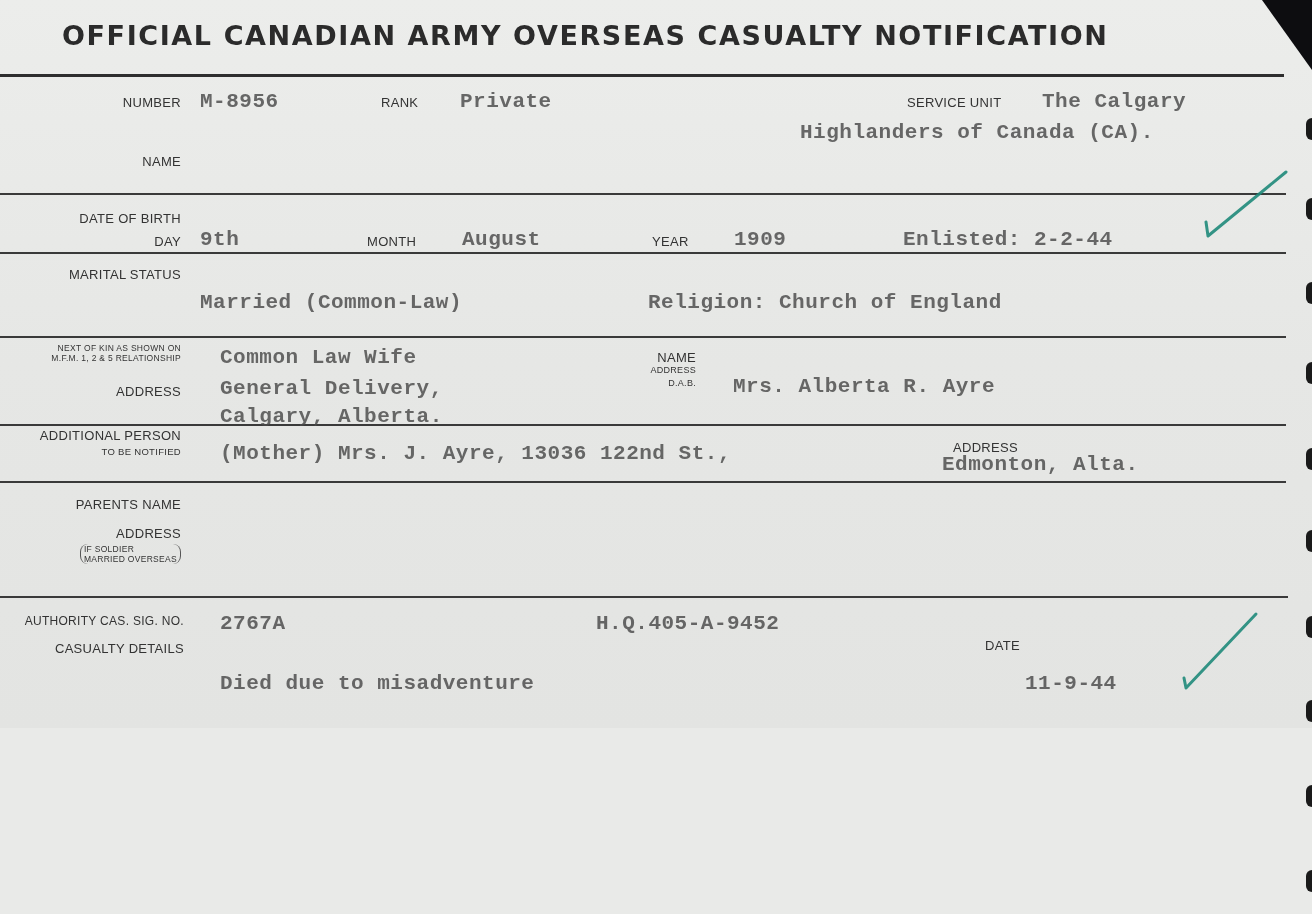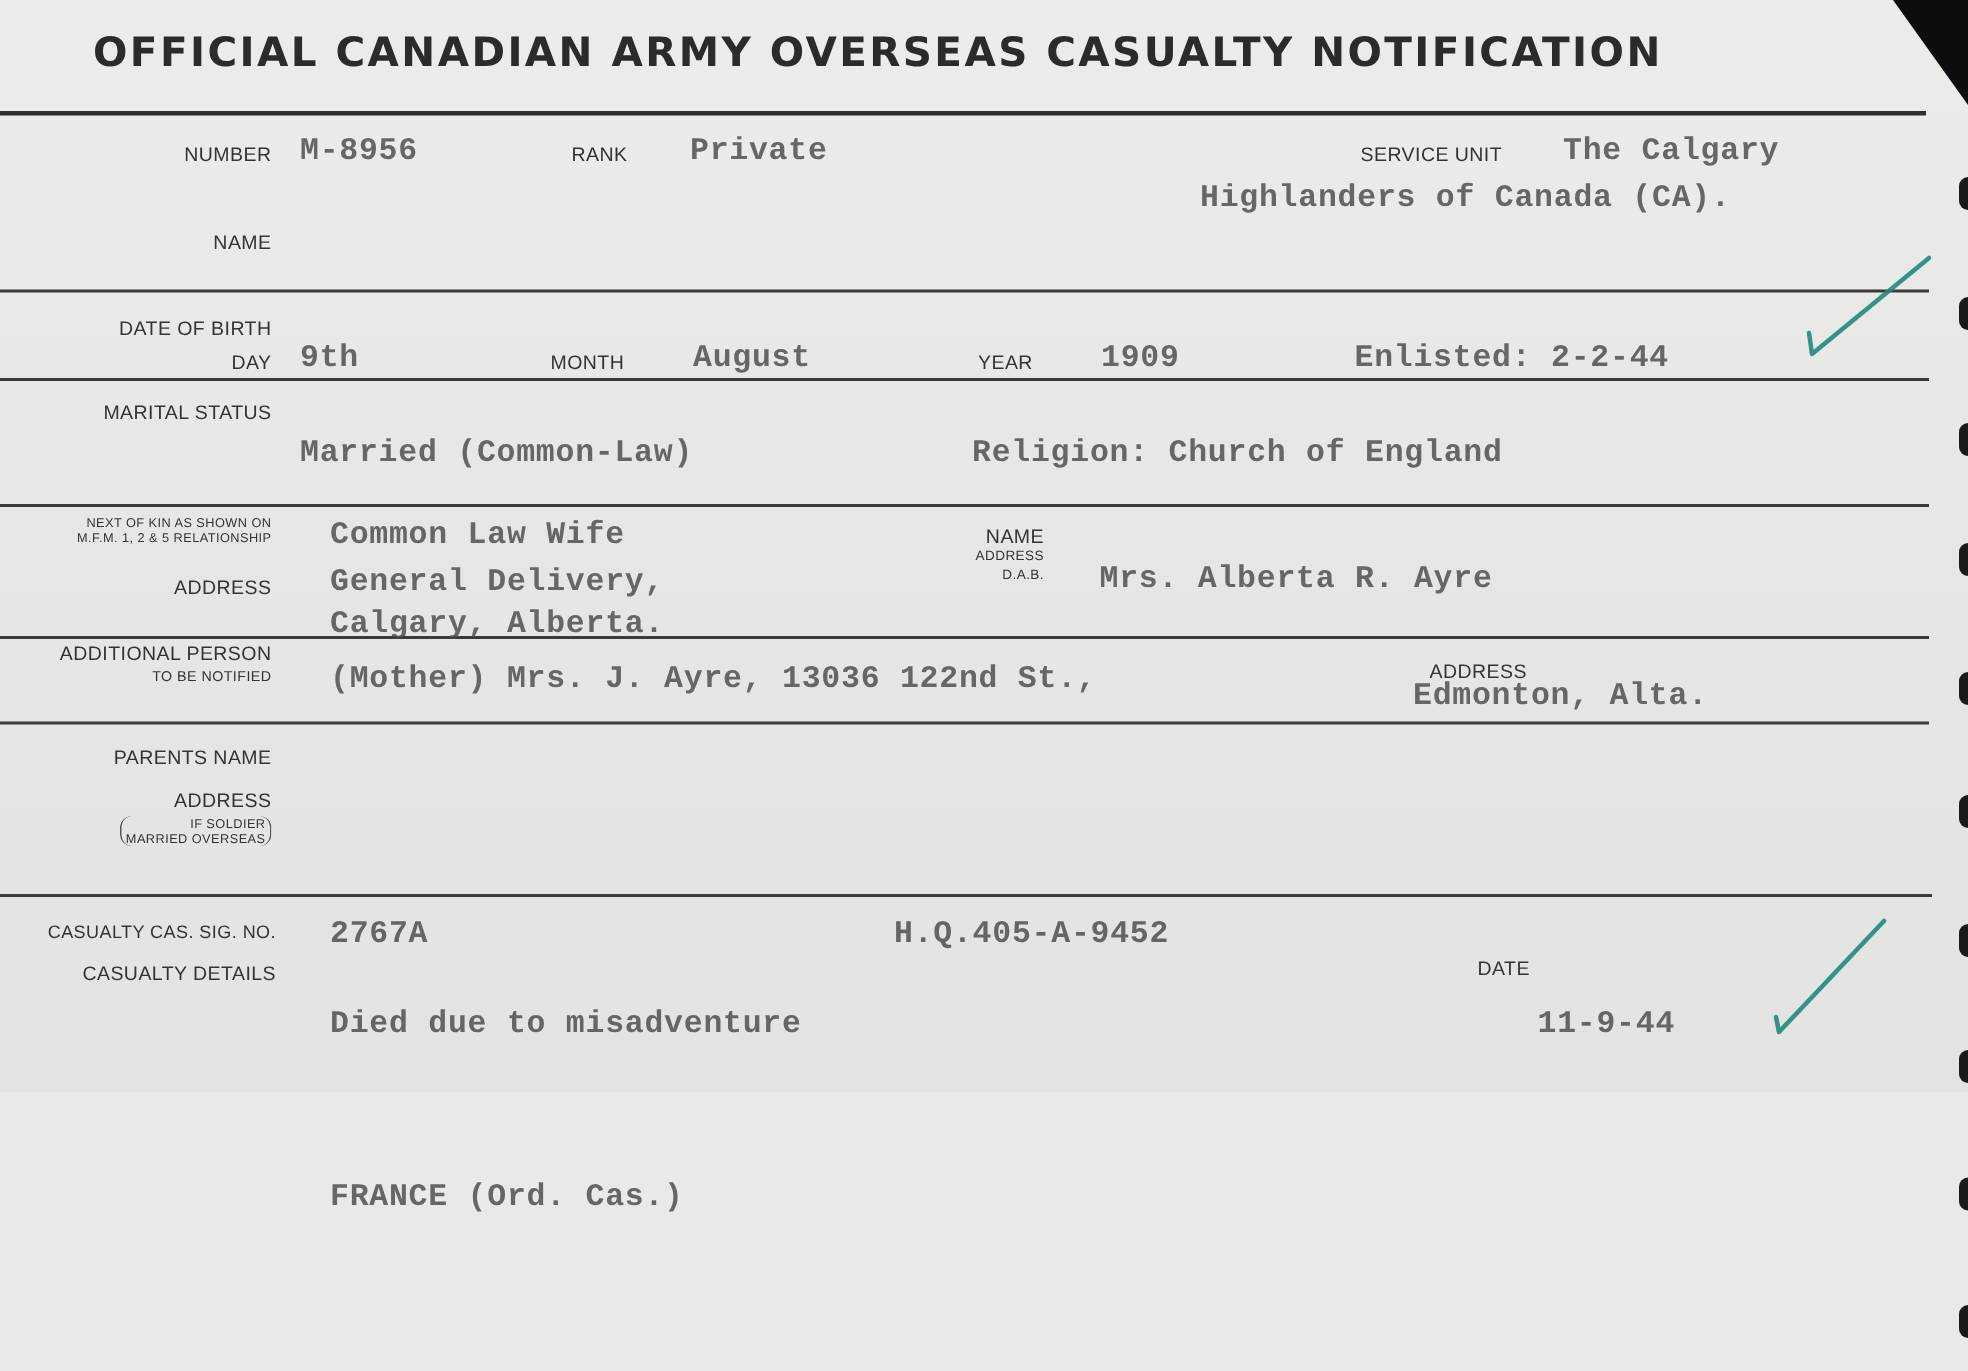--- a/index.html
+++ b/index.html
@@ -105,33 +105,32 @@
   <div class="tw" style="left:733px;top:375px">Mrs. Alberta R. Ayre</div>
 
   <div class="lbl" style="right:1131px;top:428px">ADDITIONAL PERSON</div>
   <div class="lbl sm" style="right:1131px;top:446px">TO BE NOTIFIED</div>
   <div class="tw" style="left:220px;top:442px">(Mother) Mrs. J. Ayre, 13036  122nd St.,</div>
   <div class="lbl" style="left:953px;top:440px">ADDRESS</div>
   <div class="tw" style="left:942px;top:453px">Edmonton, Alta.</div>
 
   <div class="lbl" style="right:1131px;top:497px">PARENTS NAME</div>
   <div class="lbl" style="right:1131px;top:526px">ADDRESS</div>
-  <div class="lbl xs" style="right:1131px;top:544px;text-align:right;border-left:1px solid #555;border-right:1px solid #555;border-radius:8px;padding:0 3px">
+  <div class="lbl xs" style="right:1131px;top:544px;text-align:left;border-left:1px solid #555;border-right:1px solid #555;border-radius:8px;padding:0 3px">
     <span>IF SOLDIER</span><br>
     <span>MARRIED OVERSEAS</span>
   </div>
 
-  <div class="lbl" style="right:1128px;top:614px;font-size:12px">CASUALTY CAS. SIG. NO.</div>
+  <div class="lbl" style="right:1128px;top:614px;font-size:12px">AUTHORITY CAS. SIG. NO.</div>
   <div class="tw" style="left:220px;top:612px">2767A</div>
   <div class="tw" style="left:596px;top:612px">H.Q.405-A-9452</div>
   <div class="lbl" style="right:1128px;top:641px">CASUALTY DETAILS</div>
   <div class="lbl" style="left:985px;top:638px">DATE</div>
   <div class="tw" style="left:220px;top:672px">Died due to misadventure</div>
   <div class="tw" style="left:1025px;top:672px">11-9-44</div>
-  <div class="tw" style="left:220px;top:787px">FRANCE (Ord. Cas.)</div>
 
   <svg class="check" style="left:1198px;top:168px" width="96" height="76" viewBox="0 0 96 76">
     <path d="M8 54 L10 68 L88 4" fill="none" stroke="#1f8a7a" stroke-width="3" stroke-linecap="round" stroke-linejoin="round" opacity=".9"></path>
   </svg>
   <svg class="check" style="left:1178px;top:608px" width="86" height="86" viewBox="0 0 86 86">
     <path d="M6 70 L8 80 L78 6" fill="none" stroke="#1f8a7a" stroke-width="3" stroke-linecap="round" stroke-linejoin="round" opacity=".9"></path>
   </svg>
 </div>
 
 </body></html>

